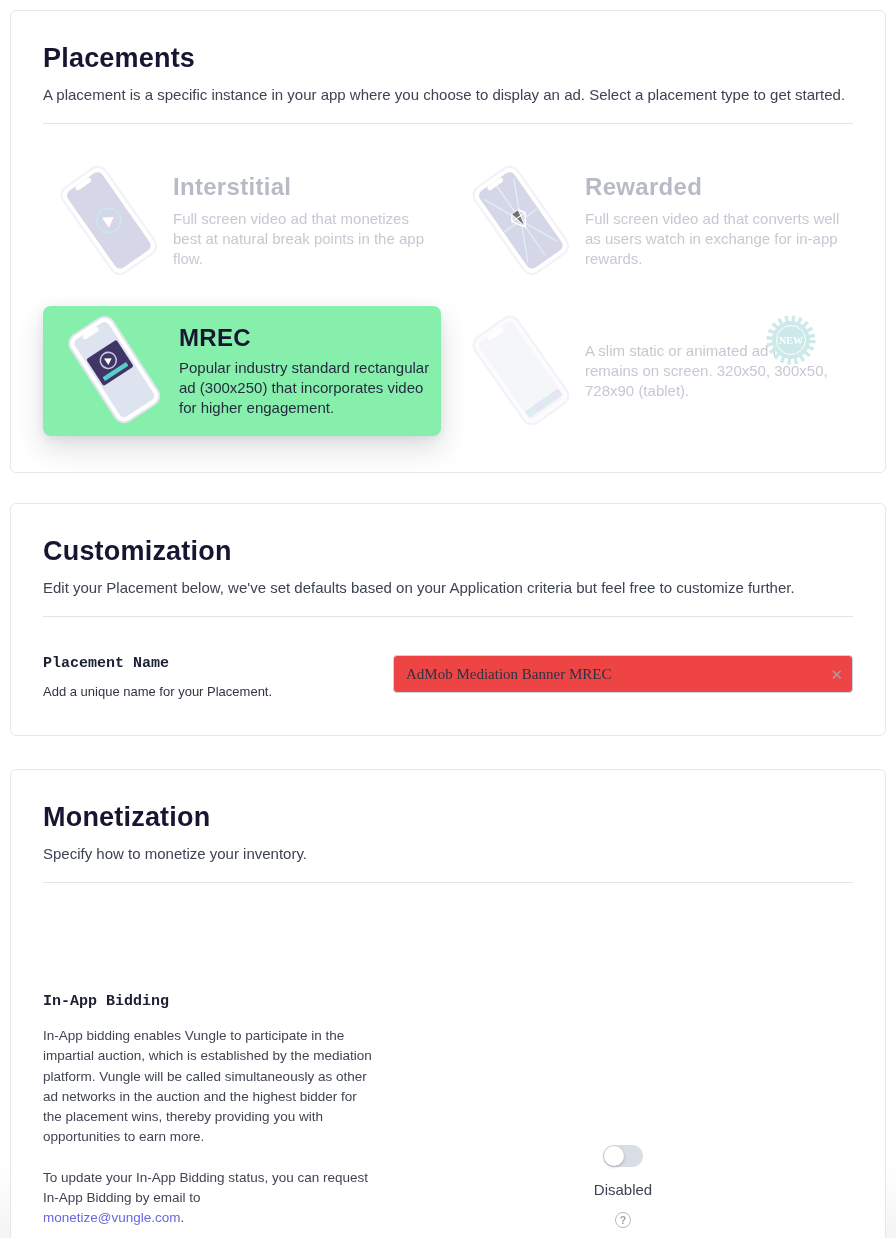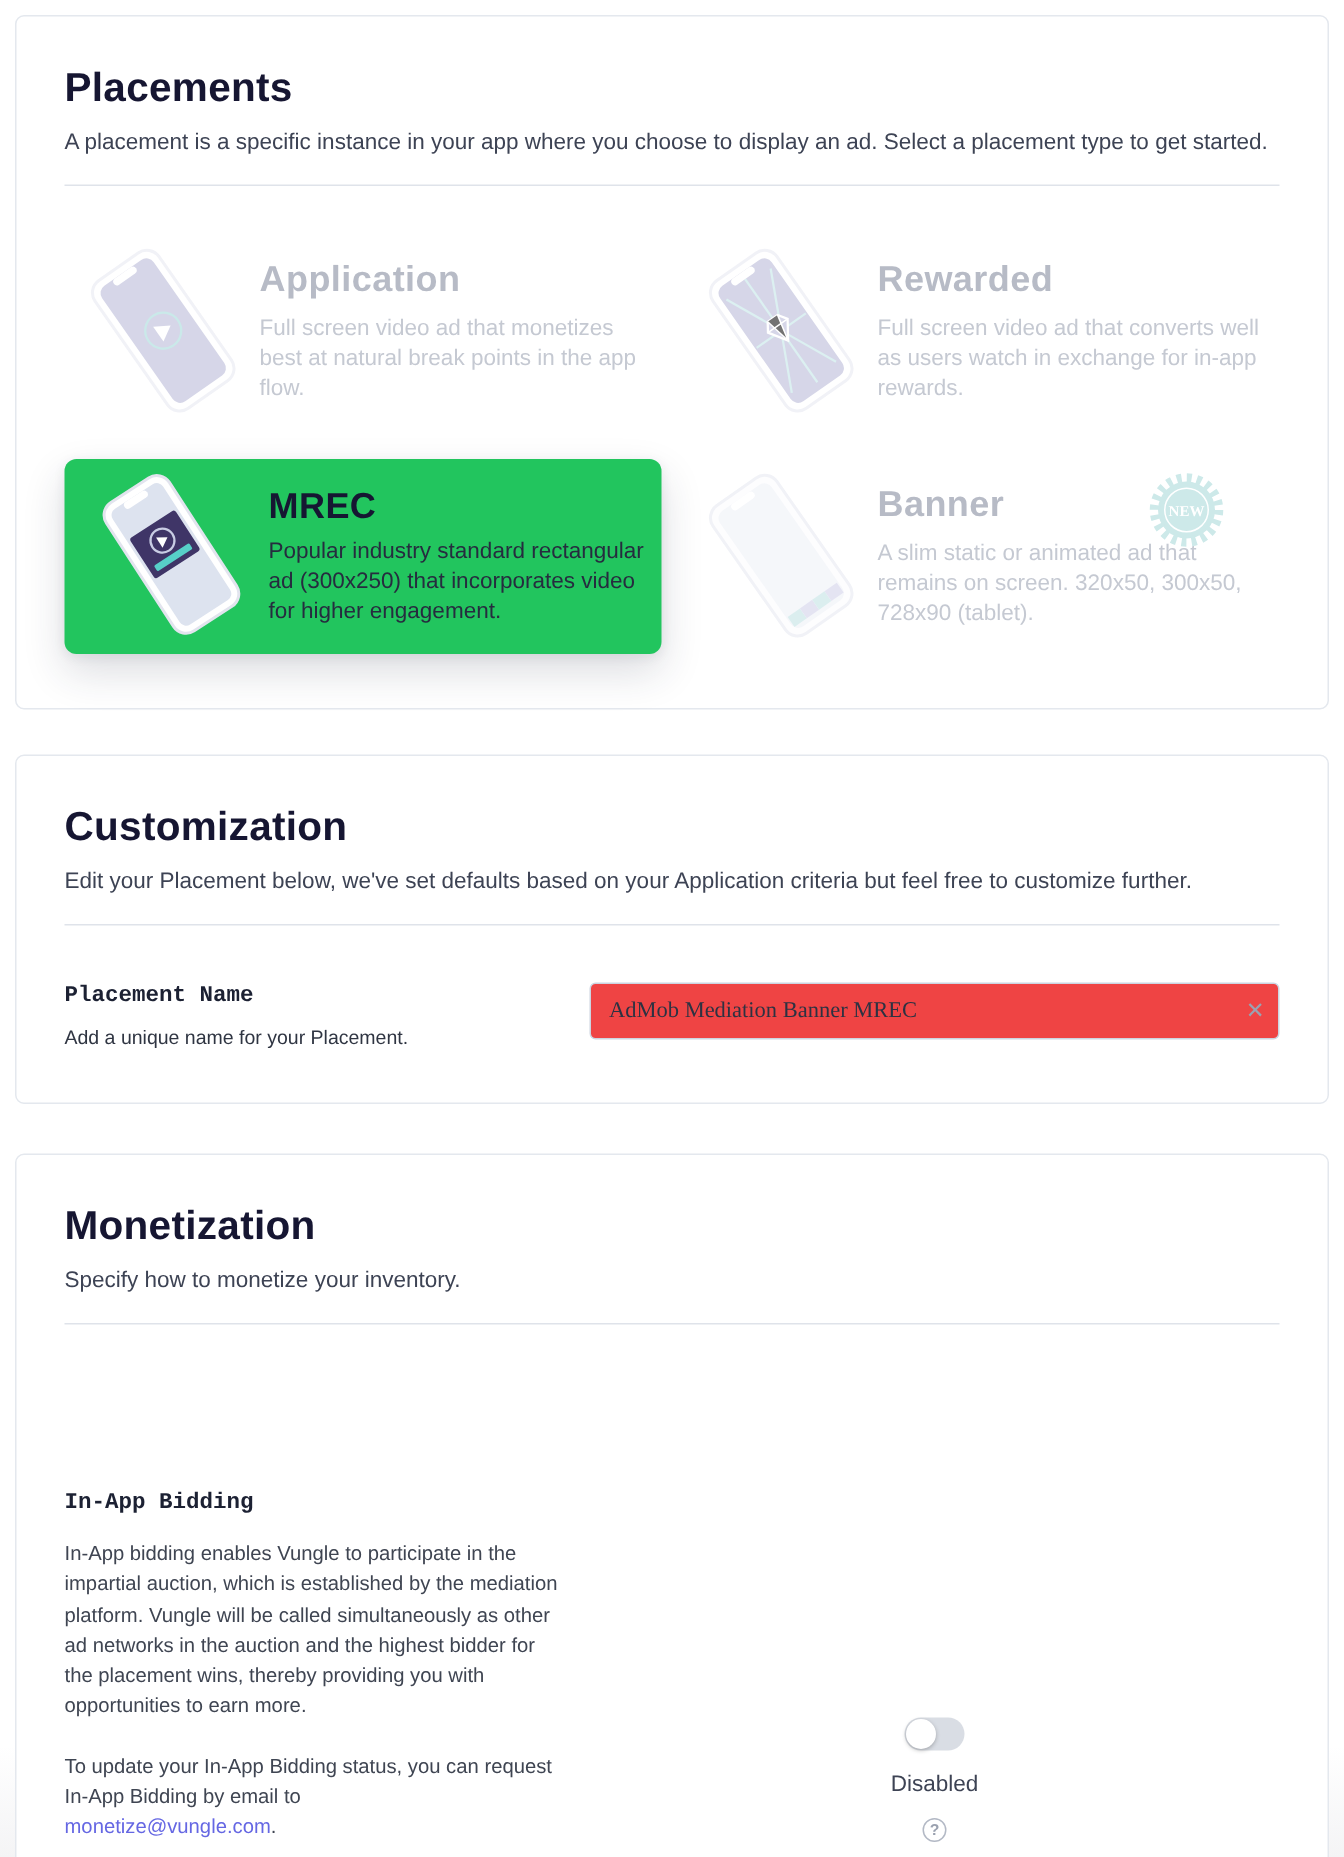--- a/index.html
+++ b/index.html
@@ -47,21 +47,21 @@
     margin-top:38px;
   }
   .pl-item {
     display:flex;
     align-items:center;
     min-height:118px;
     position:relative;
     cursor:pointer;
   }
   .pl-item.selected {
-    background:#22c55e;
+    background:#86efac;
     border-radius:8px;
     box-shadow:0 12px 28px rgba(40,45,70,.16), 0 2px 8px rgba(40,45,70,.08);
     padding:10px 6px;
   }
   .pl-icon {
     width:130px;
     flex:none;
     display:flex;
     justify-content:center;
     align-items:center;
@@ -199,21 +199,21 @@
           <g transform="rotate(-35 63 58)" opacity="0.55">
             <rect x="38" y="6" width="52" height="104" rx="10" fill="#fff" stroke="#e6e7f0" stroke-width="2"></rect>
             <rect x="43" y="11" width="42" height="94" rx="6" fill="#b4b5d5"></rect>
             <rect x="55" y="11" width="18" height="5" rx="2.5" fill="#fff"></rect>
             <circle cx="64" cy="58" r="12" fill="none" stroke="#9fd8d8" stroke-width="1.5"></circle>
             <path d="M60 52 L70 58 L60 64 Z" fill="#fff"></path>
           </g>
         </svg>
       </div>
       <div class="pl-text">
-        <div class="pl-title">Application</div>
+        <div class="pl-title">Interstitial</div>
         <div class="pl-desc">Full screen video ad that monetizes best at natural break points in the app flow.</div>
       </div>
     </div>
 
     <div class="pl-item">
       <div class="pl-icon">
         <svg width="126" height="116" viewBox="0 0 126 116">
           <g transform="rotate(-35 63 58)" opacity="0.55">
             <rect x="38" y="6" width="52" height="104" rx="10" fill="#fff" stroke="#e6e7f0" stroke-width="2"></rect>
             <rect x="43" y="11" width="42" height="94" rx="6" fill="#b4b5d5"></rect>
@@ -269,21 +269,20 @@
             <g>
               <rect x="44" y="94" width="10" height="8" fill="#cfe9ea"></rect>
               <rect x="54" y="94" width="10" height="8" fill="#dbdbee"></rect>
               <rect x="64" y="94" width="10" height="8" fill="#cfe9ea"></rect>
               <rect x="74" y="94" width="10" height="8" fill="#dbdbee"></rect>
             </g>
           </g>
         </svg>
       </div>
       <div class="pl-text">
-        <div class="pl-title">Banner</div>
         <div class="pl-desc">A slim static or animated ad that remains on screen. 320x50, 300x50, 728x90 (tablet).</div>
       </div>
       <svg class="new-badge" viewBox="0 0 52 52">
         <circle cx="26" cy="26" r="19" fill="#cde9e9"></circle>
         <circle cx="26" cy="26" r="21" fill="none" stroke="#cde9e9" stroke-width="7" stroke-dasharray="3.2 3.4"></circle>
         <circle cx="26" cy="26" r="14.5" fill="none" stroke="#ffffff" stroke-width="1"></circle>
         <text x="26" y="30" text-anchor="middle" font-size="10" font-weight="bold" fill="#ffffff" font-family="Liberation Serif, serif">NEW</text>
       </svg>
     </div>
 

